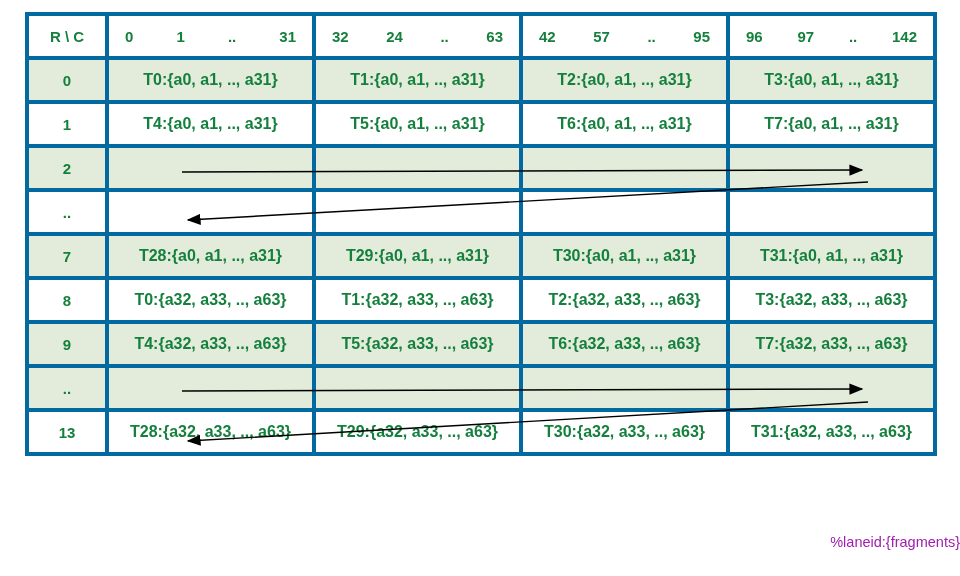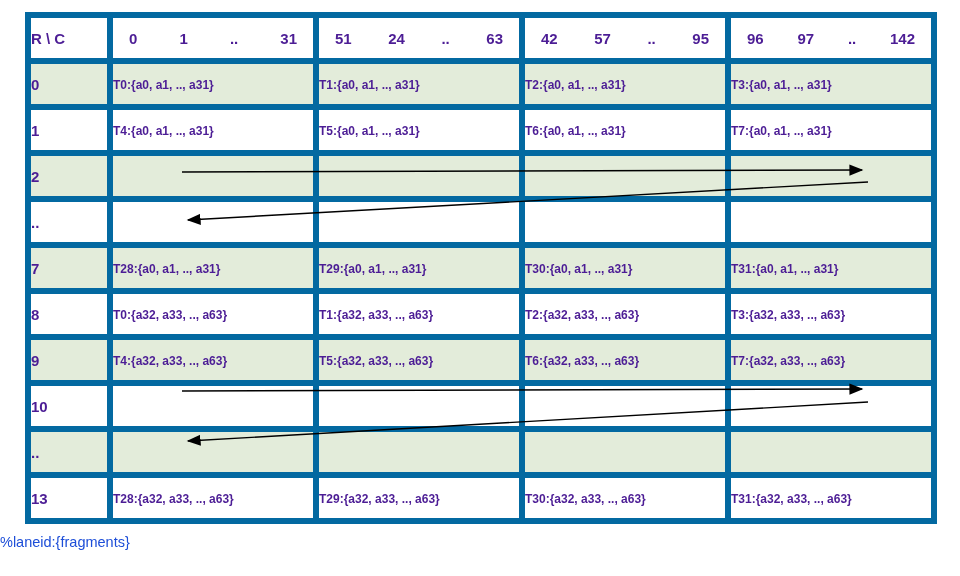--- a/index.html
+++ b/index.html
@@ -24,25 +24,25 @@
     left: 25px;
     top: 12px;
     width: 912px;
   }
   table.matrix {
     border-collapse: collapse;
     width: 912px;
     table-layout: fixed;
   }
   table.matrix td, table.matrix th {
-    border: 6px solid #0369a1;
+    border: 4px solid #0369a1;
     font-weight: bold;
     font-size: 14.5px;
-    color: #4c1d95;
-    text-align: left;
+    color: #15803d;
+    text-align: center;
     vertical-align: middle;
     padding: 0;
     height: 40px;
     background: #ffffff;
   }
   table.matrix tr.shaded td {
     background: #e3ecda;
   }
   .rowhead {
     width: 76px;
@@ -60,43 +60,43 @@
   }
   .colhead-inner span {
     white-space: pre;
   }
   .rh-label {
     font-weight: bold;
     font-size: 15px;
   }
   .cell-text {
     font-weight: bold;
-    font-size: 12px;
+    font-size: 16px;
     white-space: nowrap;
   }
   .empty-cell {
     font-size: 0;
   }
   
   .arrows {
     position: absolute;
     left: 0;
     top: 0;
     width: 960px;
     height: 576px;
     pointer-events: none;
   }
   .caption {
     position: absolute;
     left: 0;
     top: 534px;
     width: 960px;
-    text-align: left;
+    text-align: right;
     font-size: 14.5px;
-    color: #1d4ed8;
+    color: #a21caf;
   }
 </style>
 </head>
 <body>
 
 <div class="page">
 
   <div class="table-wrap">
     <table class="matrix">
       <thead>
@@ -107,21 +107,21 @@
           <th class="colhead-cell">
             <div class="colhead-inner">
               <span>0</span>
               <span>1</span>
               <span>..</span>
               <span>31</span>
             </div>
           </th>
           <th class="colhead-cell">
             <div class="colhead-inner">
-              <span>51</span>
+              <span>32</span>
               <span>24</span>
               <span>..</span>
               <span>63</span>
             </div>
           </th>
           <th class="colhead-cell">
             <div class="colhead-inner">
               <span>42</span>
               <span>57</span>
               <span>..</span>
@@ -194,29 +194,20 @@
           <td><span class="cell-text">T3:{a32, a33, .., a63}</span></td>
         </tr>
         <tr class="shaded">
           <td class="rowhead">
             <span class="rh-label">9</span>
           </td>
           <td><span class="cell-text">T4:{a32, a33, .., a63}</span></td>
           <td><span class="cell-text">T5:{a32, a33, .., a63}</span></td>
           <td><span class="cell-text">T6:{a32, a33, .., a63}</span></td>
           <td><span class="cell-text">T7:{a32, a33, .., a63}</span></td>
-        </tr>
-        <tr>
-          <td class="rowhead">
-            <span class="rh-label">10</span>
-          </td>
-          <td class="empty-cell"><span class="cell-text"></span></td>
-          <td class="empty-cell"><span class="cell-text"></span></td>
-          <td class="empty-cell"><span class="cell-text"></span></td>
-          <td class="empty-cell"><span class="cell-text"></span></td>
         </tr>
         <tr class="shaded">
           <td class="rowhead">
             <span class="rh-label">..</span>
           </td>
           <td class="empty-cell"><span class="cell-text"></span></td>
           <td class="empty-cell"><span class="cell-text"></span></td>
           <td class="empty-cell"><span class="cell-text"></span></td>
           <td class="empty-cell"><span class="cell-text"></span></td>
         </tr>

